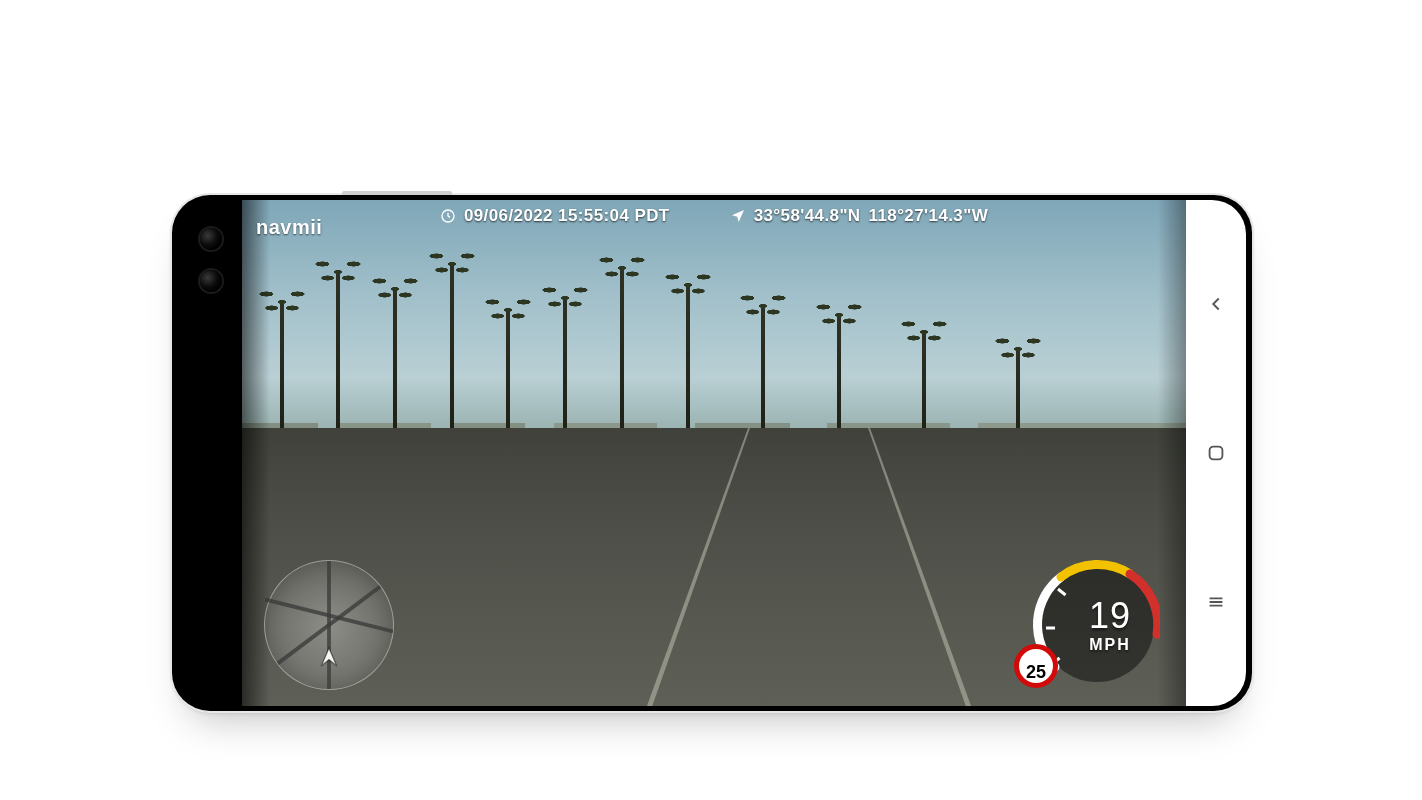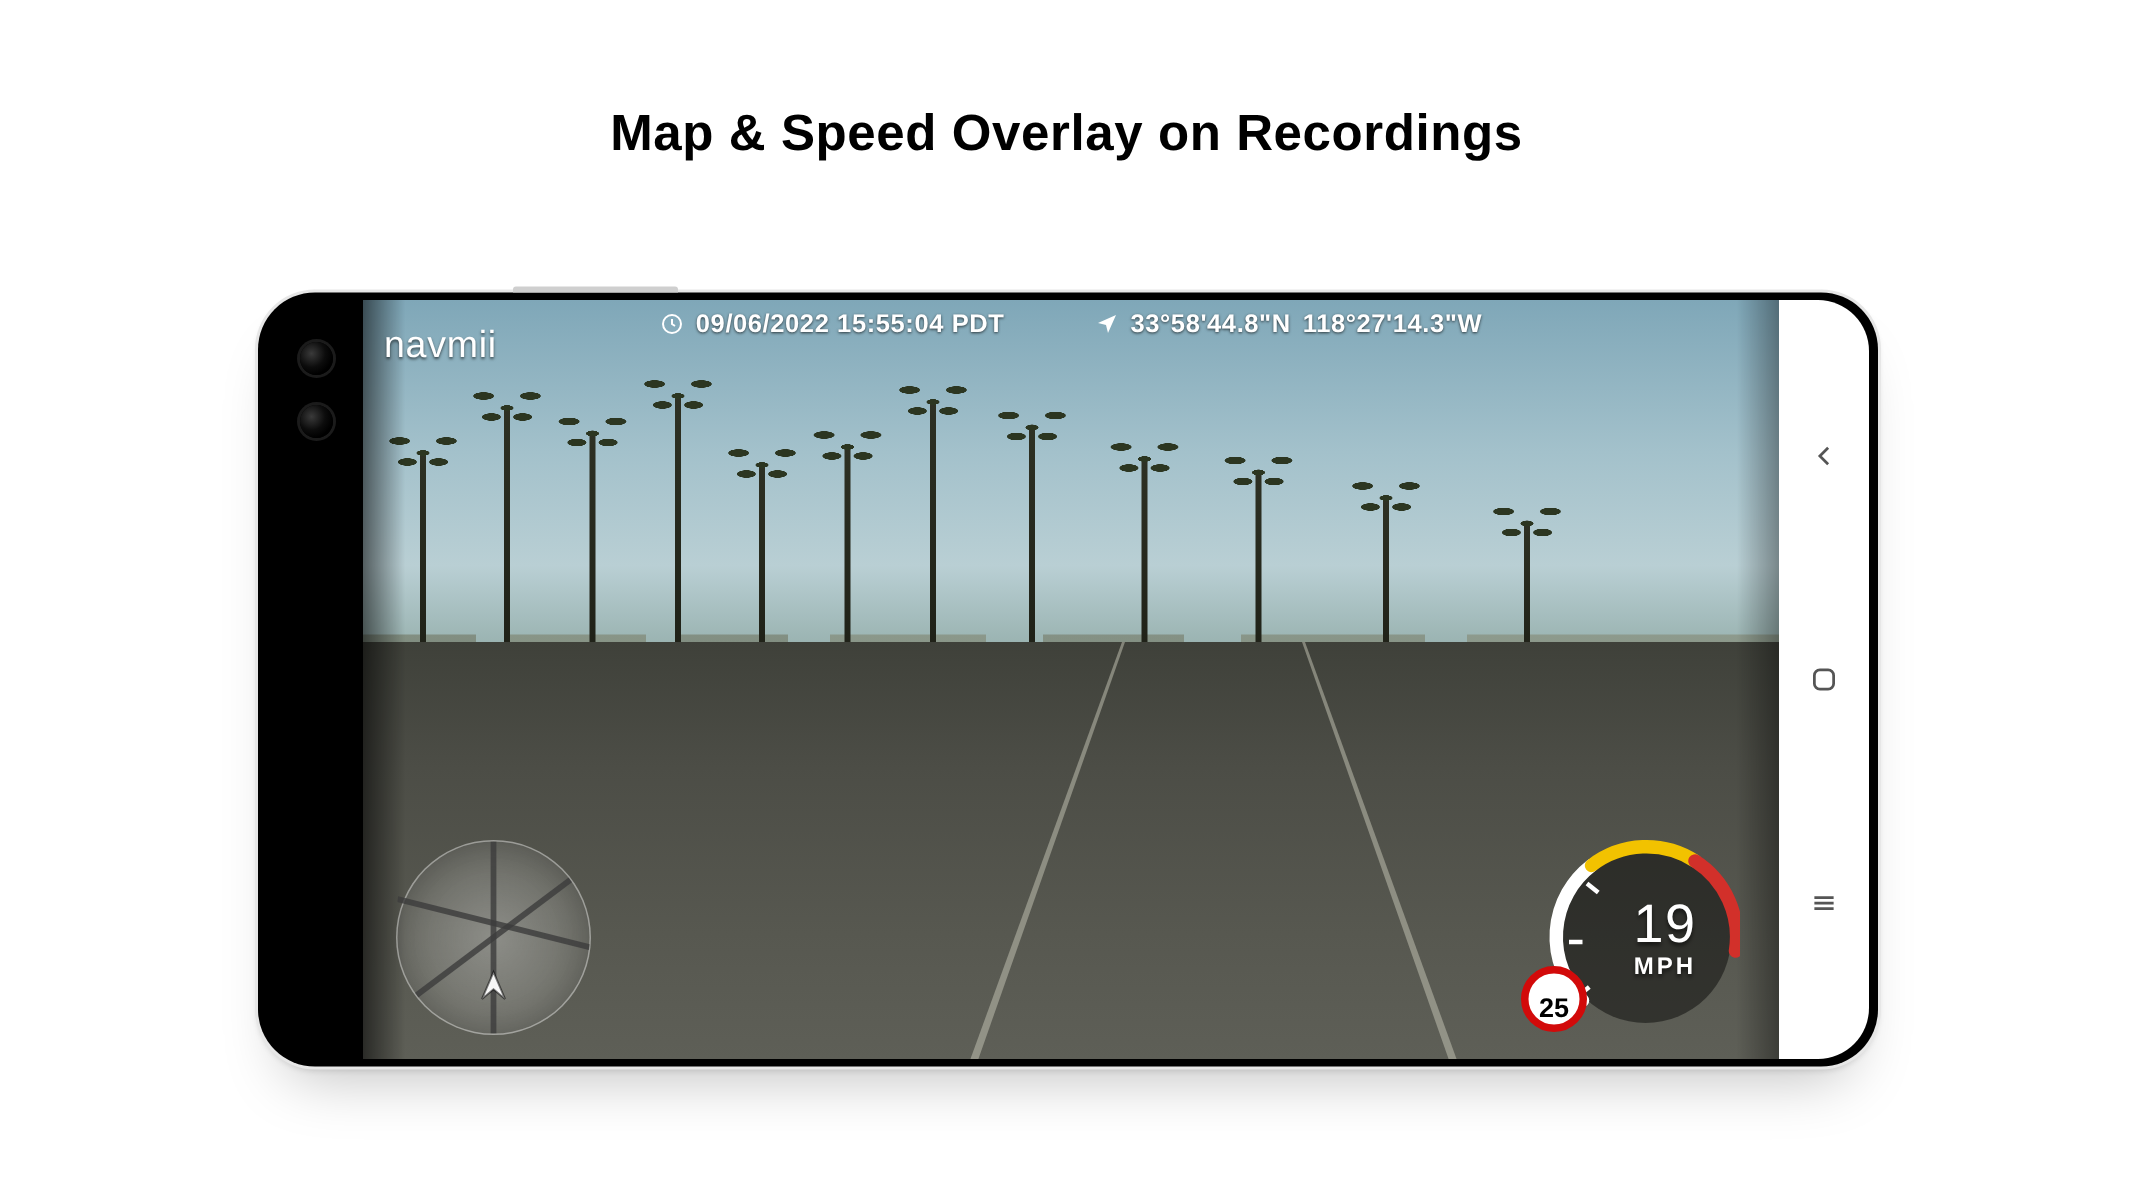--- a/index.html
+++ b/index.html
@@ -195,22 +195,22 @@
   }
   .edge-fade-l { left:0;  background: linear-gradient(to right, rgba(0,0,0,0.55), rgba(0,0,0,0)); }
   .edge-fade-r { right:0; background: linear-gradient(to left,  rgba(0,0,0,0.35), rgba(0,0,0,0)); }
 
   
   .brand {
     position: absolute;
     left: 14px;
     top: 16px;
     color: #fff;
-    font-weight: 400;
-    font-size: 25px;
+    font-weight: 700;
+    font-size: 20px;
     letter-spacing: 0.5px;
     text-shadow: 0 1px 2px rgba(0,0,0,0.6);
   }
   .topbar {
     position: absolute;
     top: 6px;
     left: 0; right: 0;
     display: flex;
     justify-content: center;
     gap: 60px;
@@ -315,21 +315,20 @@
     align-items: center;
     justify-content: center;
     color: #444;
   }
 </style>
 </head>
 <body>
 
 <div class="page">
 
-  <div class="title">Map &amp; Speed Overlay on Recordings</div>
 
   <div class="phone">
     <div class="phone-button-ridge"></div>
     <div class="phone-shadow-bar"></div>
 
     <div class="screen">
 
       <div class="left-bezel">
         <div class="cam a"></div>
         <div class="cam b"></div>

